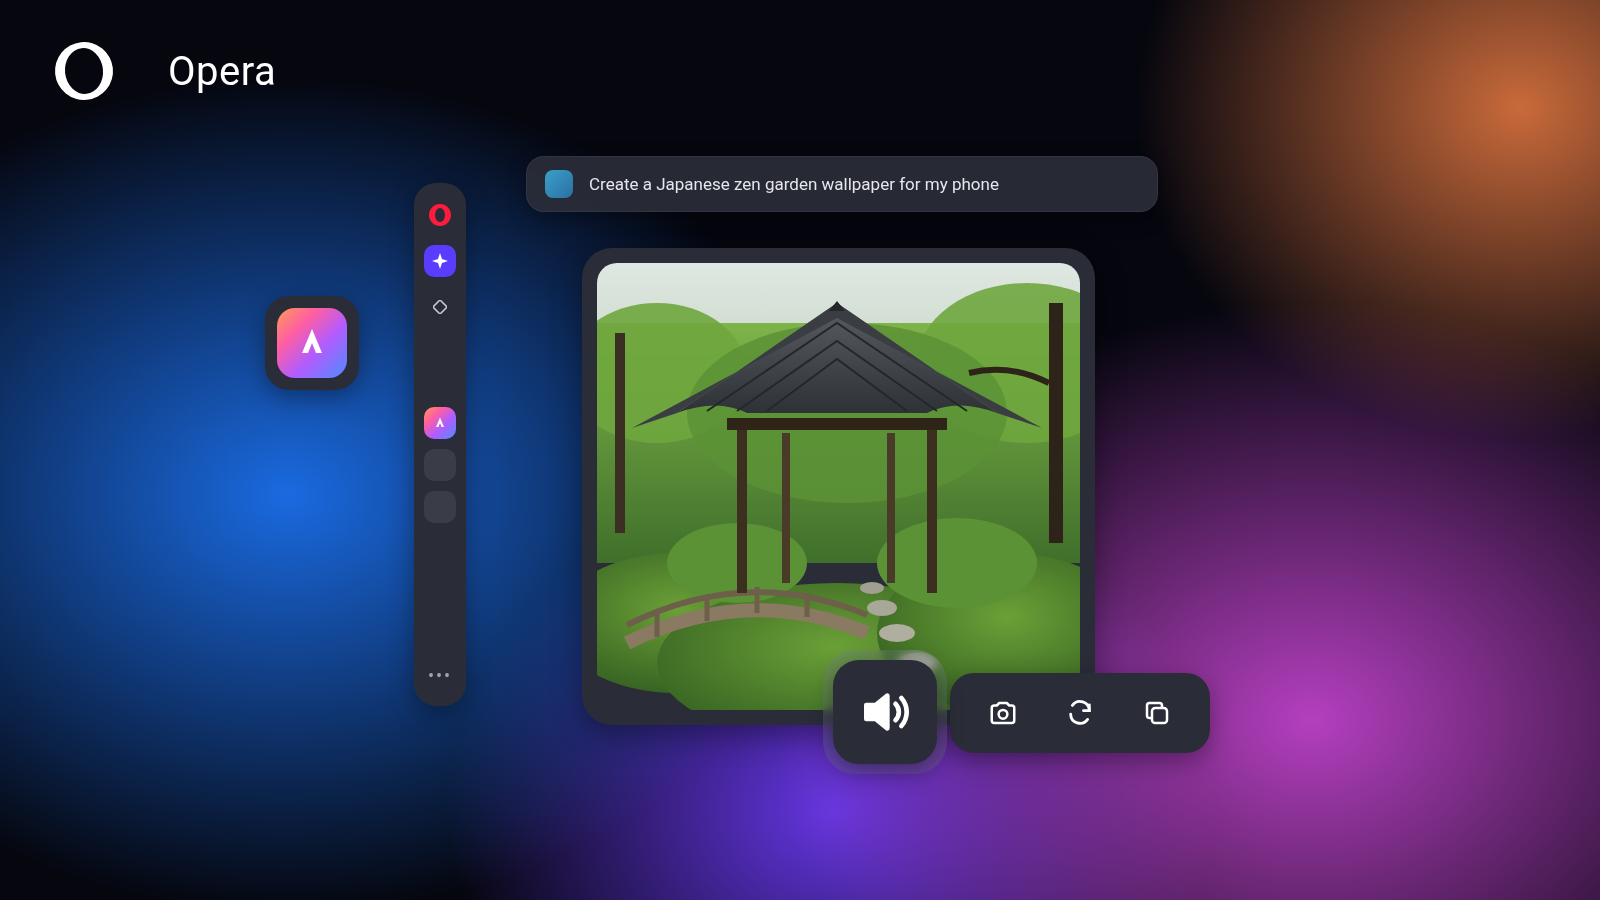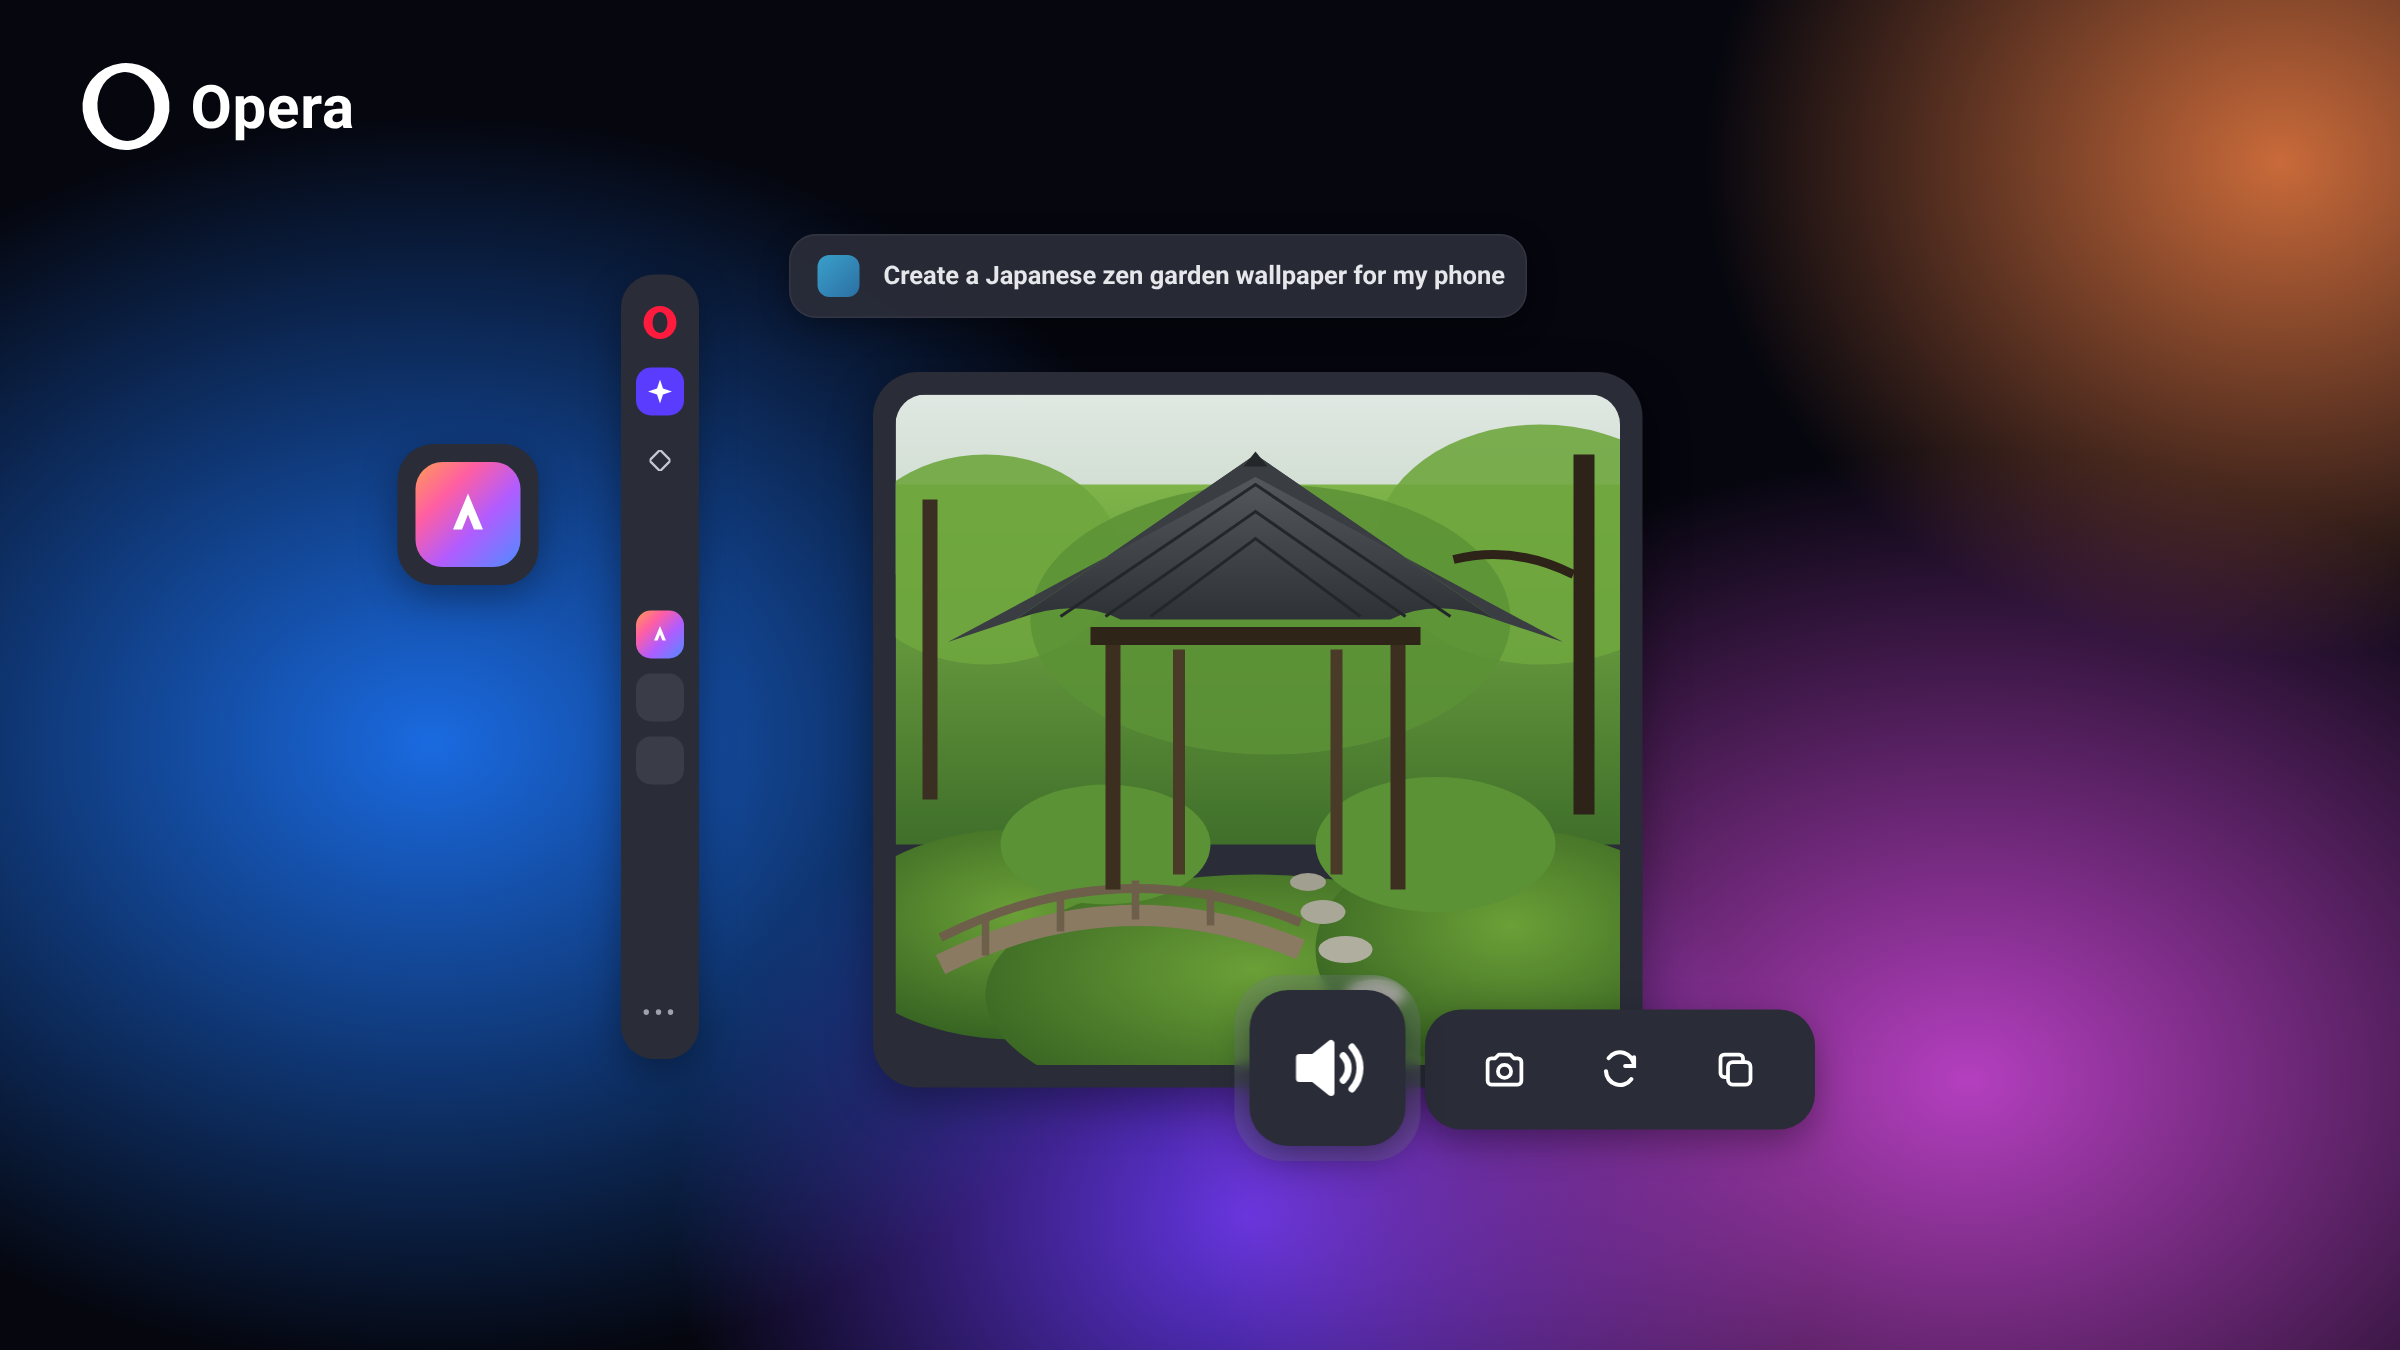--- a/index.html
+++ b/index.html
@@ -19,21 +19,21 @@
   
   .logo{
     position:absolute;top:42px;left:55px;
     display:flex;align-items:center;gap:14px;color:#fff;
   }
   .logo-mark{
     width:58px;height:58px;border-radius:50%;
     border:6px solid #fff;border-left-width:10px;border-right-width:10px;
     transform:rotate(-6deg);
   }
-  .logo-text{font-size:40px;font-weight:700;letter-spacing:.5px;}
+  .logo-text{font-size:40px;font-weight:400;letter-spacing:.5px;margin-left:41px;}
 
   
   .aria-tile{
     position:absolute;top:296px;left:265px;
     width:94px;height:94px;border-radius:24px;
     background:#2a2d38;
     display:flex;align-items:center;justify-content:center;
     box-shadow:0 8px 24px rgba(0,0,0,.35);
   }
   .aria-inner{
@@ -70,27 +70,26 @@
     background:linear-gradient(135deg,#ff9a56 0%,#ff5ea3 30%,#b15cff 60%,#4f8cff 100%);
     display:flex;align-items:center;justify-content:center;
   }
   .sb-placeholder{background:#3a3d48;}
   .sb-spacer{flex:1;}
   .sb-more{color:#9ea2af;font-size:18px;letter-spacing:2px;cursor:pointer;padding-bottom:4px;}
 
   
   .prompt-pill{
     position:absolute;top:156px;left:526px;
-    width:492px;height:56px;border-radius:18px;
+    width:632px;height:56px;border-radius:18px;
     background:rgba(42,45,56,.92);
     border:1px solid rgba(255,255,255,.06);
     display:flex;align-items:center;gap:16px;
     padding:0 18px;
     box-shadow:0 6px 20px rgba(0,0,0,.3);
-    font-weight:bold;
   }
   .prompt-avatar{
     width:28px;height:28px;border-radius:8px;
     background:linear-gradient(135deg,#3aa0c9 0%,#2b6fa3 100%);
     flex-shrink:0;
   }
   .prompt-text{color:#e6e7ea;font-size:17px;white-space:nowrap;}
 
   
   .image-tile{

